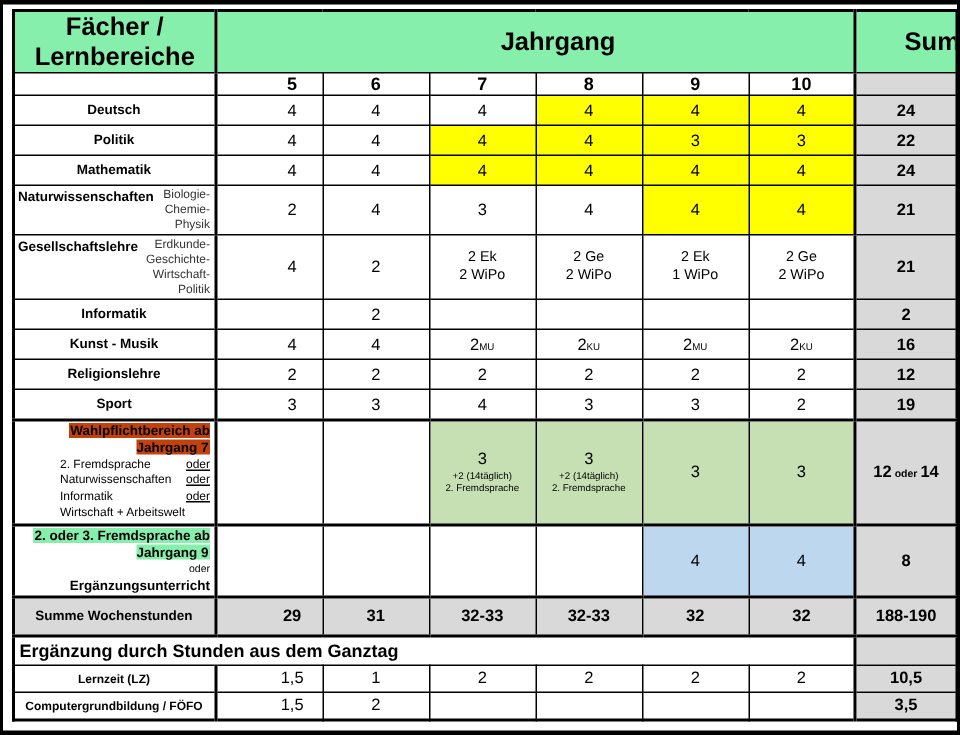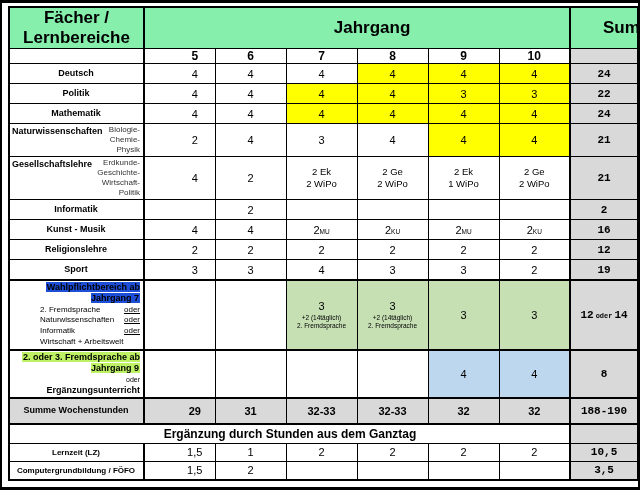--- a/index.html
+++ b/index.html
@@ -9,50 +9,50 @@
   }
   .frame{position:absolute;inset:0;border-top:3px solid #000;border-bottom:3px solid #000;
     border-left:2px solid #000;border-right:2px solid #000;box-sizing:border-box;}
   table{position:absolute;left:8px;top:6px;width:629px;border-collapse:collapse;
     table-layout:fixed;border:2px solid #000;}
   td,th{border:1px solid #000;padding:0 2px;overflow:hidden;vertical-align:middle;}
   .hr1 th{height:19px;background:#86efac;font-size:17px;font-weight:bold;text-align:center;}
   .hr2 th{height:14px;background:#fff;font-size:12px;font-weight:bold;text-align:center;}
   .hr2 .hdr2sum{background:#d9d9d9;}
   .bl2{border-left:2px solid #000;padding-left:32px;}
-  .sumcell{background:#d9d9d9;font-weight:bold;text-align:center;font-size:11px;border-left:2px solid #000;font-family:Liberation Mono, monospace;}
+  .sumcell{background:#d9d9d9;font-weight:bold;text-align:center;font-size:11px;border-left:2px solid #000;}
   .lblcell{padding:1px 3px 1px 2px;}
   .lbl-simple{font-weight:bold;font-size:9px;text-align:center;line-height:1.15;}
   .val{text-align:center;font-size:11px;}
   
   .k-subject td{height:17px;}
   .k-twopart td{height:27px;}
   .k-wahlpflicht td{height:58px;border-top:2px solid #000;}
   .k-lang9 td{height:34px;border-top:2px solid #000;}
   .k-summary td{height:22px;background:#d9d9d9;border-top:2px solid #000;border-bottom:2px solid #000;}
   .k-summary .val{font-weight:bold;}
   .k-section td{height:18px;}
   .k-small td{height:15px;}
   .k-small .lbl-simple{font-size:8px;}
   
   .twopart{display:flex;justify-content:space-between;align-items:center;}
   .tp-main{font-weight:bold;font-size:9px;align-self:flex-start;margin-top:1px;}
   .tp-sub{font-size:8px;text-align:right;color:#333;line-height:1.25;}
   
   .wp-title{text-align:right;font-size:9px;font-weight:bold;line-height:1.25;}
-  .hl-green{background:#1d4ed8;padding:0 1px;}
+  .hl-green{background:#c2410c;padding:0 1px;}
   .wp-opt{display:flex;justify-content:space-between;font-size:8px;padding-left:28px;line-height:1.35;}
   .wp-oder{text-decoration:underline;}
   
   .l9-title{text-align:right;font-size:9px;font-weight:bold;line-height:1.3;}
-  .hl-blue{background:#bef264;padding:0 1px;}
+  .hl-blue{background:#86efac;padding:0 1px;}
   .l9-oder{text-align:right;font-size:7px;line-height:1.4;}
   .l9-line2{text-align:right;font-size:9px;font-weight:bold;line-height:1.2;}
   
-  .lbl-section{font-weight:bold;font-size:12px;text-align:center;padding-left:3px;background:#fff;}
+  .lbl-section{font-weight:bold;font-size:12px;text-align:left;padding-left:3px;background:#fff;}
   
   .cell-main{font-size:11px;}
   .subscript{font-size:6.5px;font-weight:normal;letter-spacing:0;}
   .gl-line{font-size:9.5px;line-height:1.3;}
   .sq{text-decoration-style:wavy;text-decoration-color:#c00;
       text-decoration-thickness:1px;text-underline-offset:1px;}
   .cell-big{font-size:11px;display:block;line-height:1.35;}
   .cell-small{font-size:6.5px;line-height:1.3;display:block;}
   .sum-big{font-size:11px;font-weight:bold;}
   .sum-oder{font-size:7px;font-weight:bold;margin:0 2px;}

